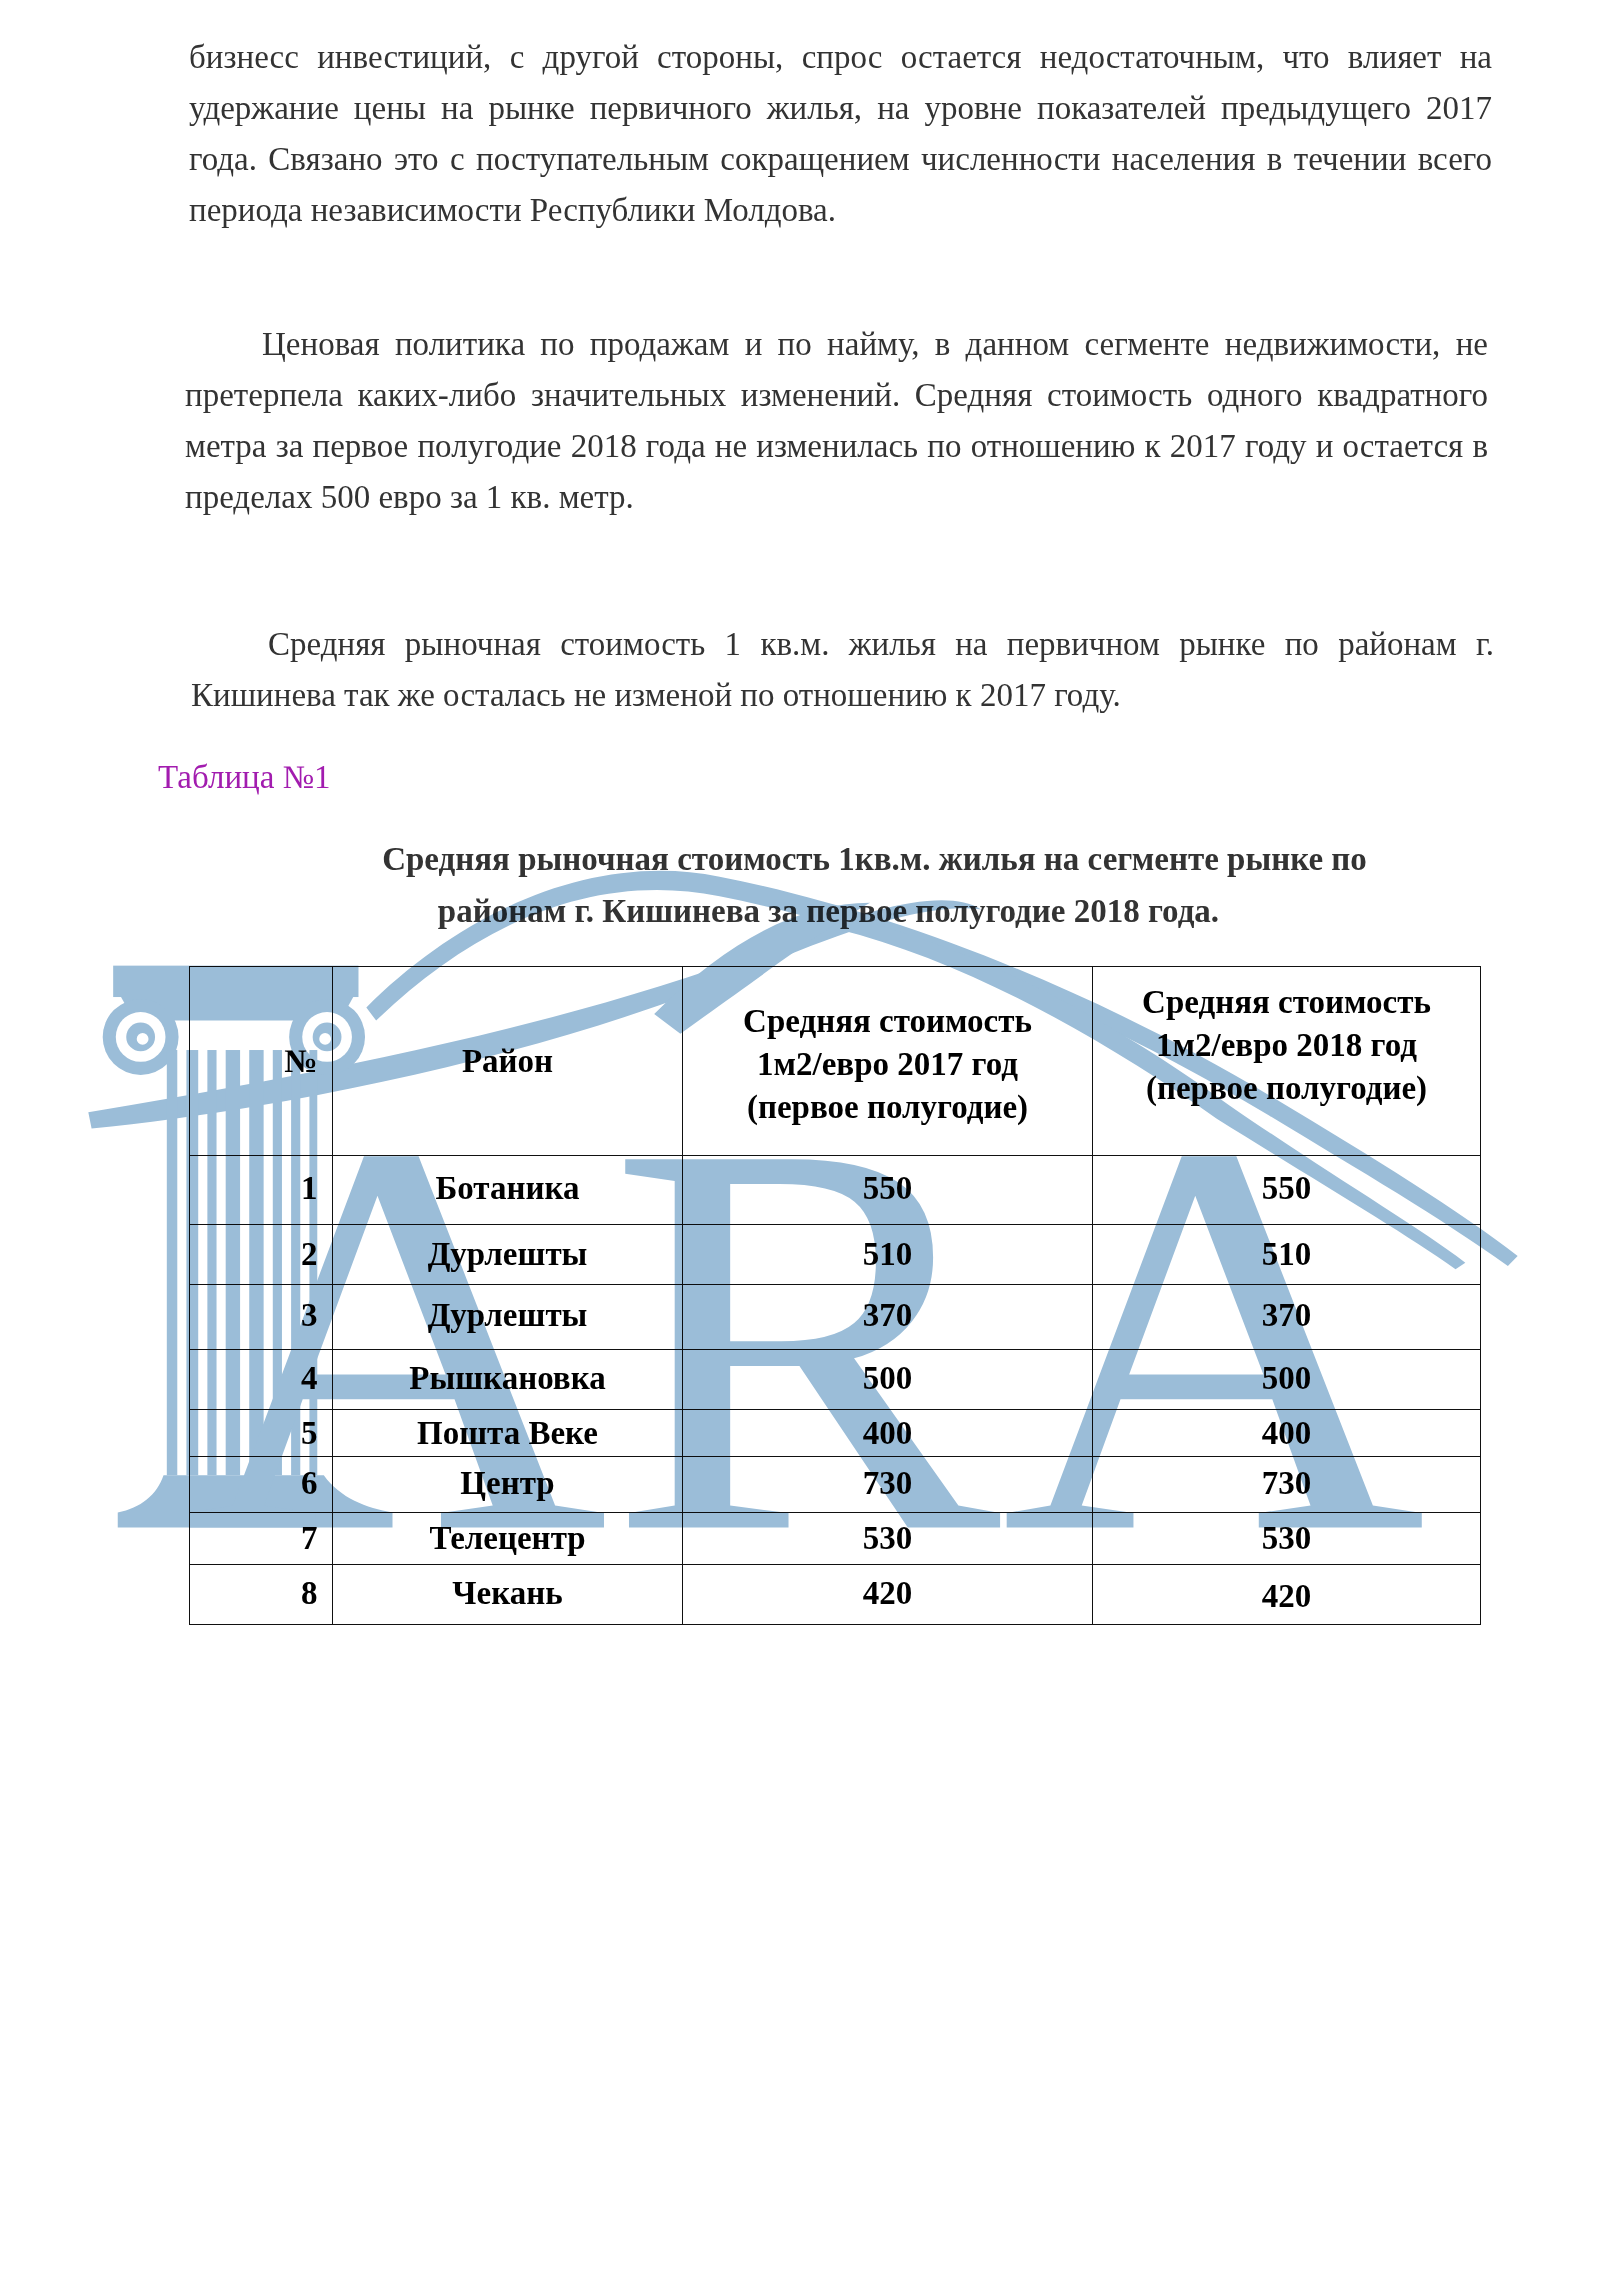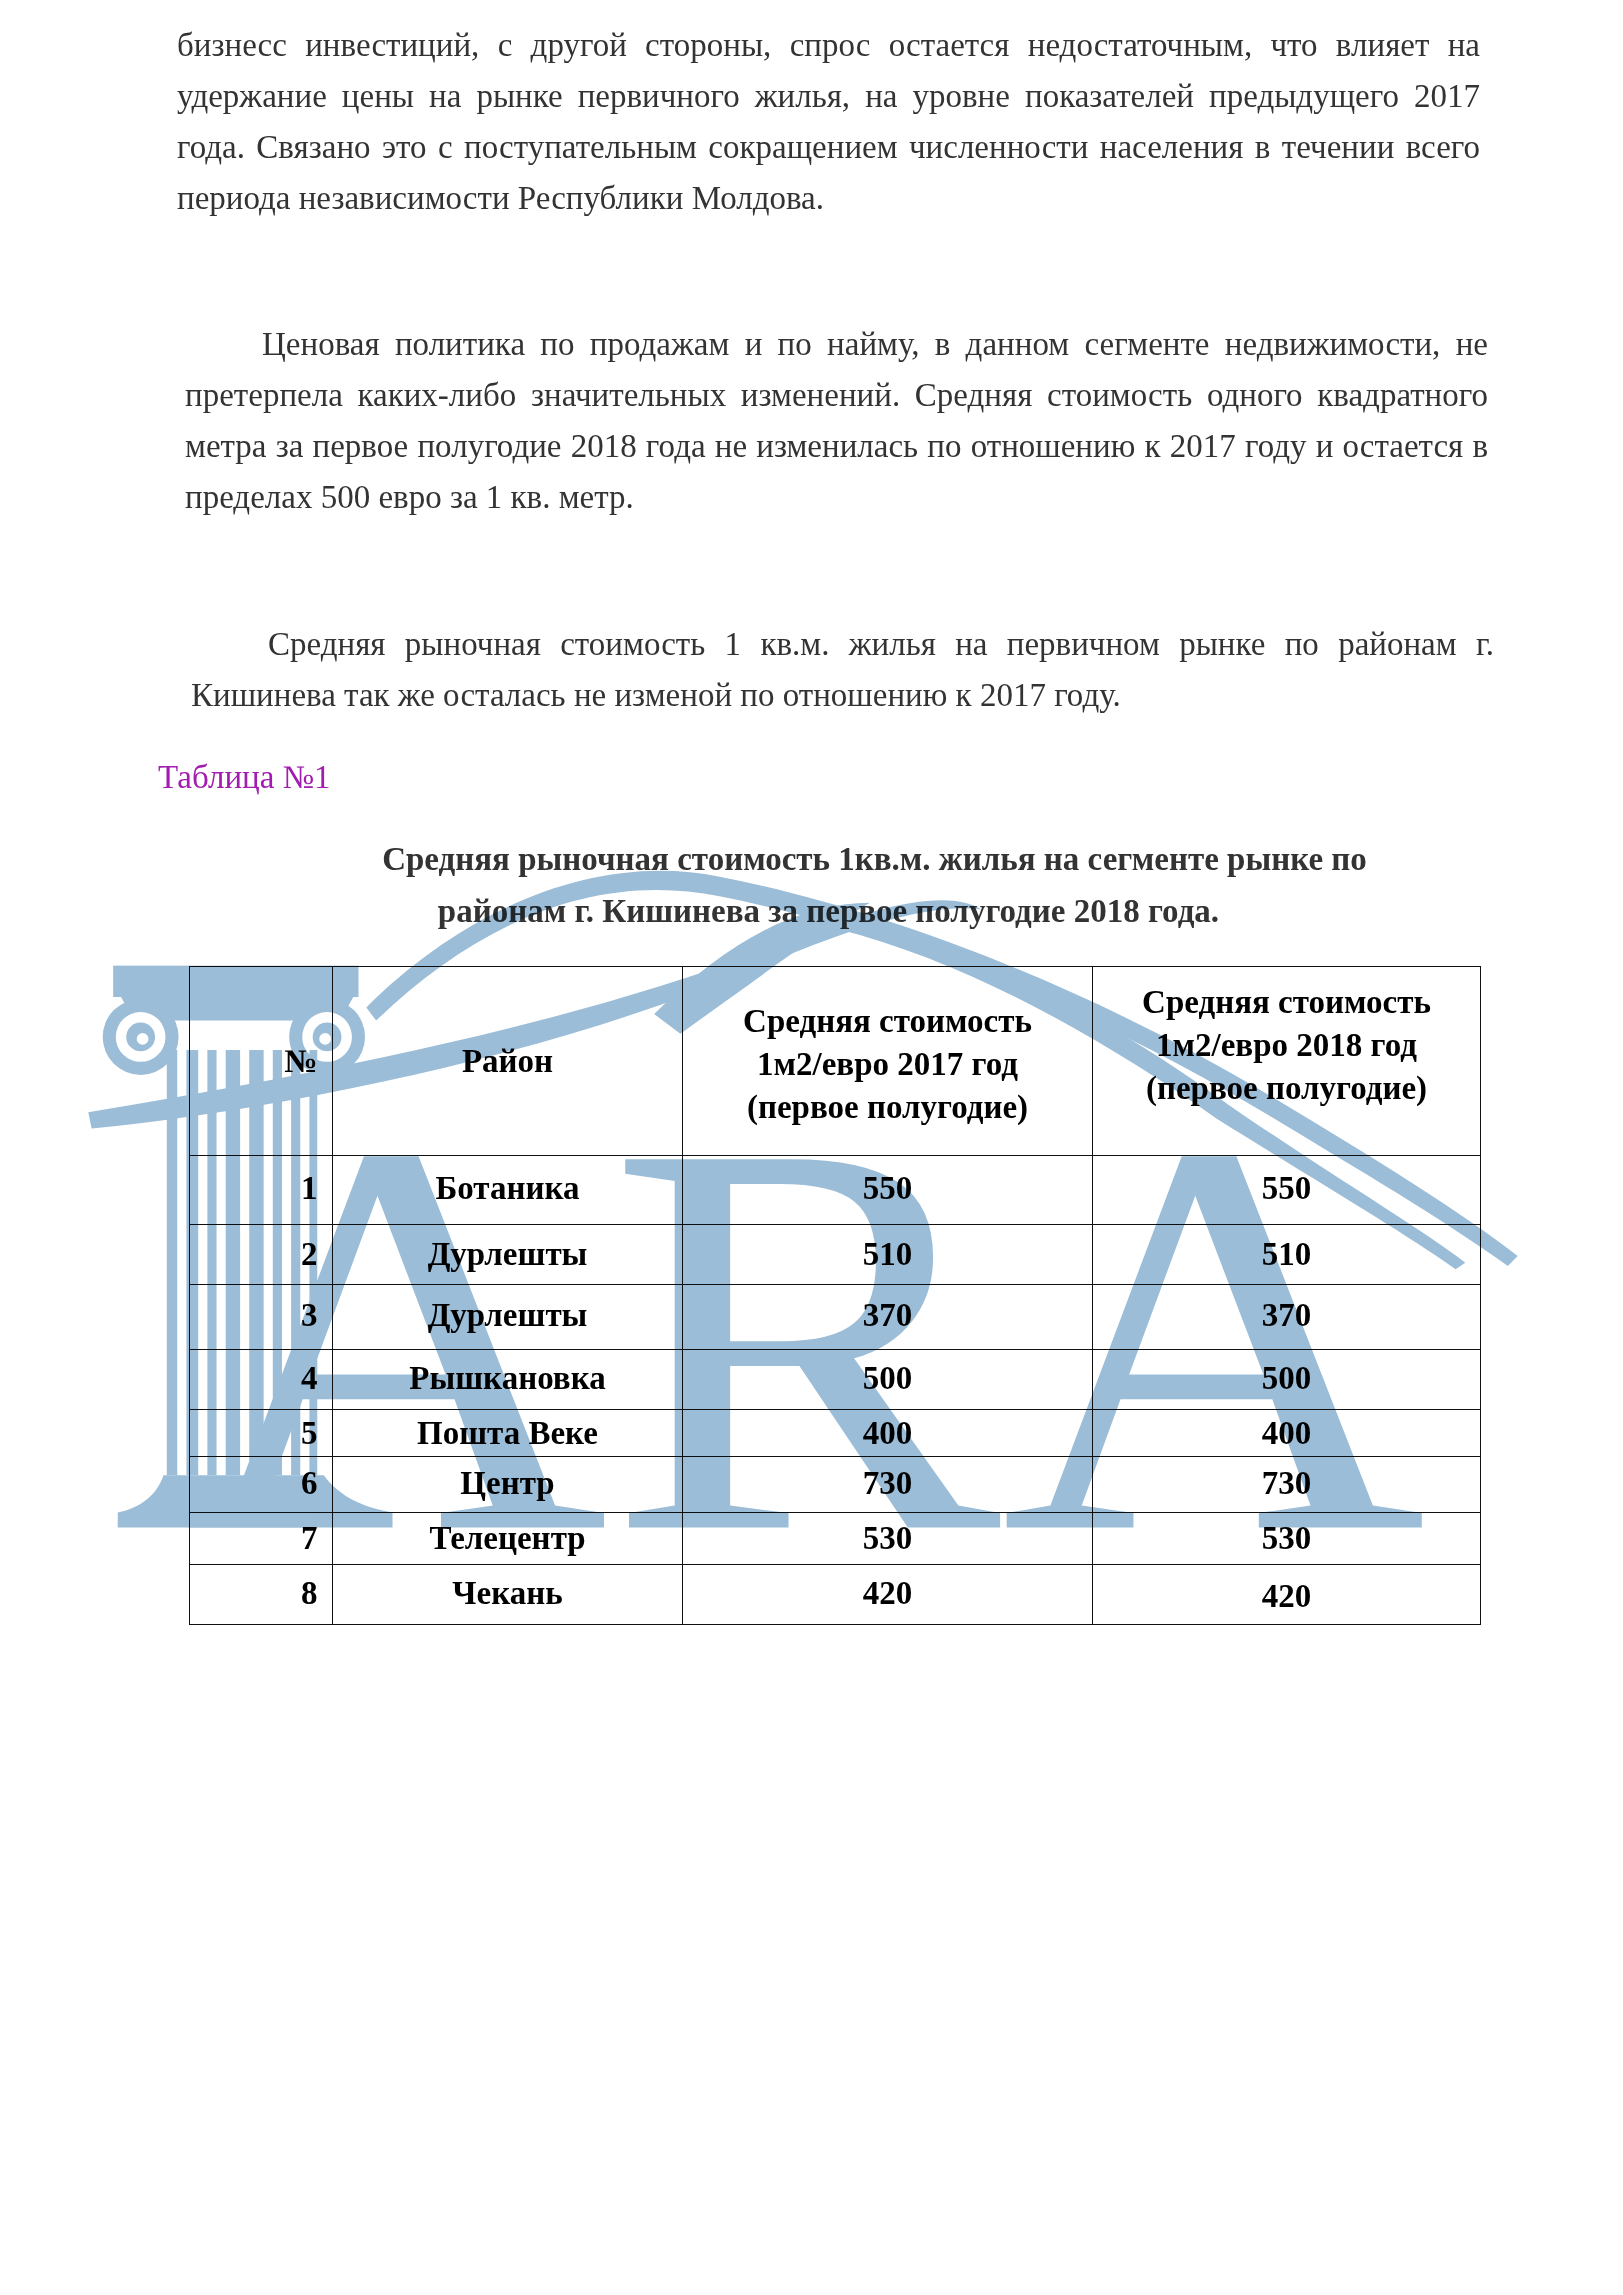--- a/index.html
+++ b/index.html
@@ -42,21 +42,21 @@
   .watermark {
     position: absolute; left: 0; top: 0; width: 1623px; height: 2295px;
     pointer-events: none; mix-blend-mode: multiply;
   }
 </style>
 </head>
 <body>
 
 <div class="page serif">
 
-  <p class="para serif" id="p1" style="margin:0">бизнесс инвестиций, с другой стороны, спрос остается недостаточным, что влияет на удержание цены на рынке первичного жилья, на уровне показателей предыдущего 2017 года. Связано это с поступательным сокращением численности населения в течении всего периода независимости Республики Молдова.</p>
+  <p class="para serif" id="p1" style="margin:12px">бизнесс инвестиций, с другой стороны, спрос остается недостаточным, что влияет на удержание цены на рынке первичного жилья, на уровне показателей предыдущего 2017 года. Связано это с поступательным сокращением численности населения в течении всего периода независимости Республики Молдова.</p>
   <p class="para indent serif" id="p2" style="margin:8px">Ценовая политика по продажам и по найму, в данном сегменте недвижимости, не претерпела каких-либо значительных изменений. Средняя стоимость одного квадратного метра за первое полугодие 2018 года не изменилась по отношению к 2017 году и остается в пределах 500 евро за 1 кв. метр.</p>
   <p class="para indent serif" id="p3" style="margin:14px">Средняя рыночная стоимость 1 кв.м. жилья на первичном рынке по районам г. Кишинева так же осталась не изменой по отношению к 2017 году.</p>
 
   <div class="caption serif">Таблица №1</div>
 
   <div class="tbl-title serif">
     <span class="l1">Средняя рыночная стоимость  1кв.м. жилья на сегменте рынке по</span>
     <span class="l2">районам г. Кишинева за первое полугодие 2018 года.</span>
   </div>
 

